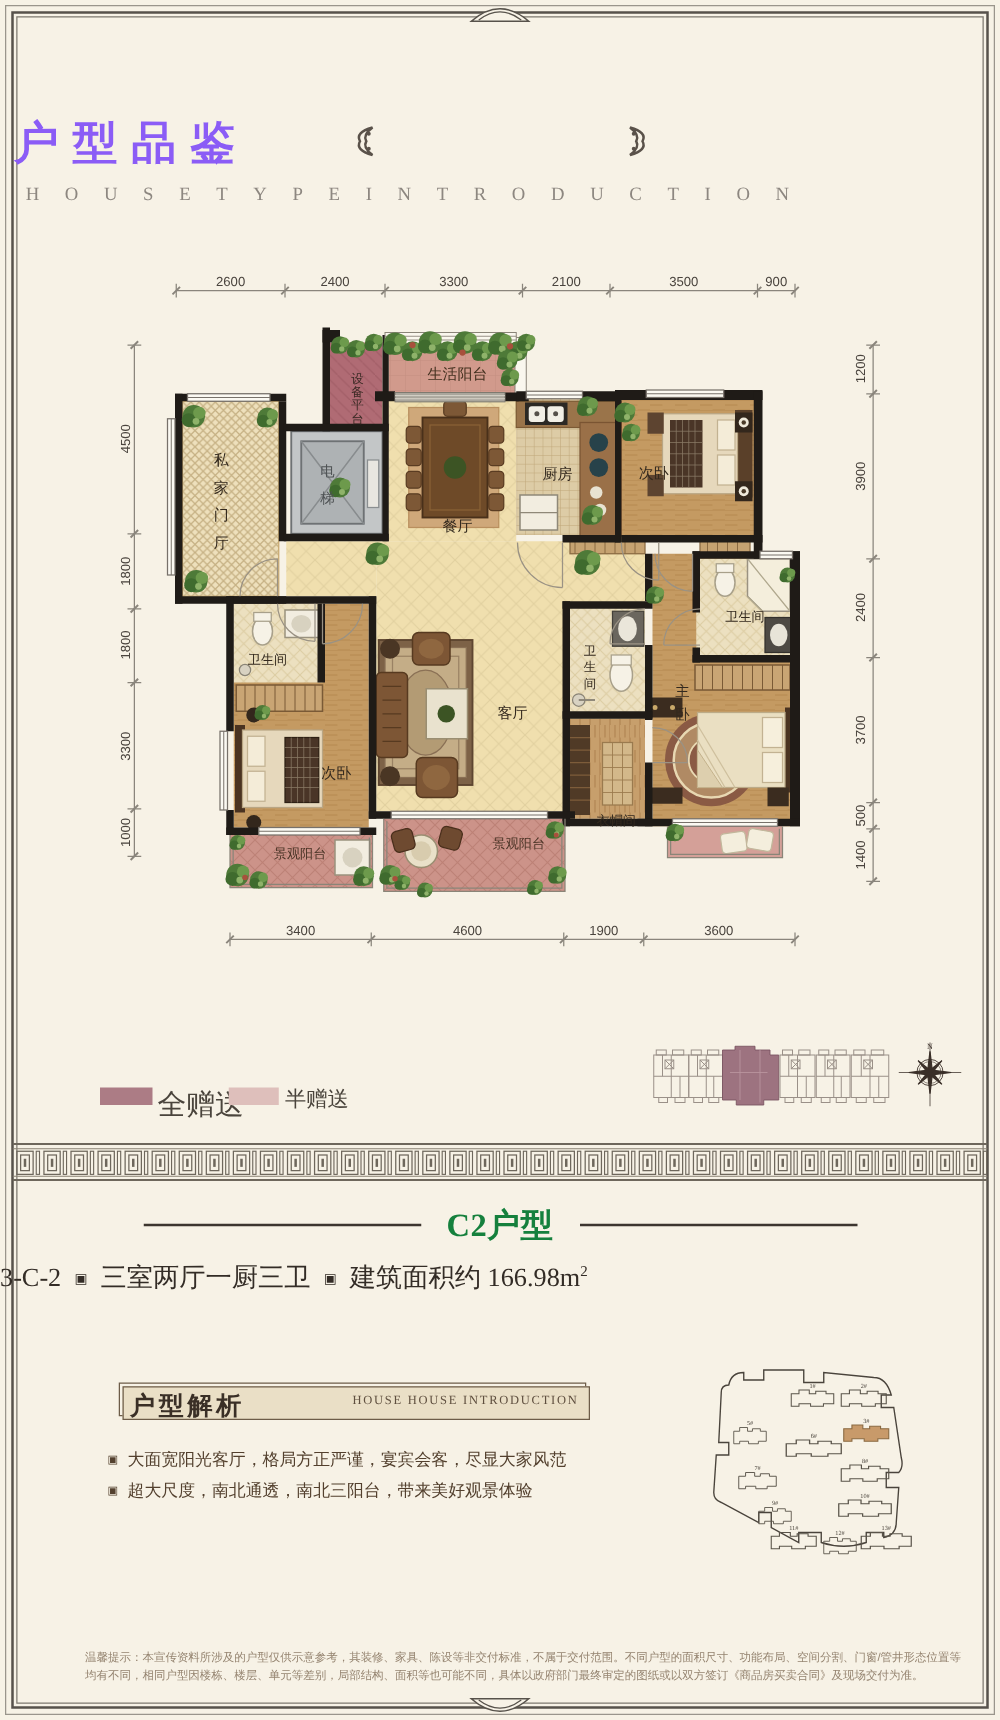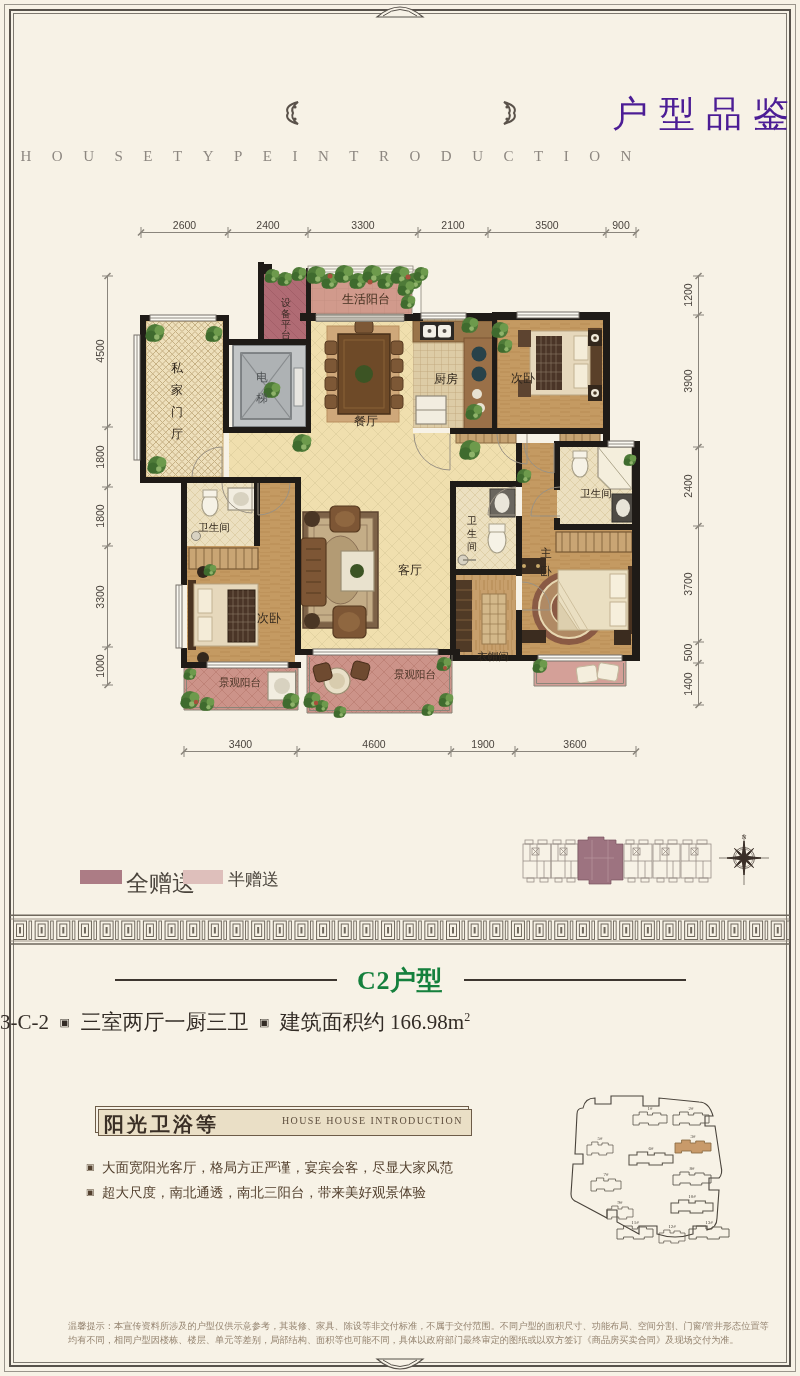--- a/index.html
+++ b/index.html
@@ -18,21 +18,21 @@
 <svg class="abs" style="left:375px;top:5px;" width="50" height="14" viewBox="0 0 50 14">
 <path d="M2 12 Q25 -8 48 12 Z" fill="#f7f2e6" stroke="#57524b" stroke-width="1.2"></path>
 <path d="M8 11 Q25 -2 42 11" fill="none" stroke="#57524b" stroke-width="1"></path>
 </svg>
 
 <svg class="abs" style="left:375px;top:1357px;" width="50" height="14" viewBox="0 0 50 14">
 <path d="M2 2 Q25 22 48 2 Z" fill="#f7f2e6" stroke="#57524b" stroke-width="1.2"></path>
 <path d="M8 3 Q25 16 42 3" fill="none" stroke="#57524b" stroke-width="1"></path>
 </svg>
 
-<div class="abs" style="left:0;top:90px;width:800px;text-align:right;font-family:'Liberation Serif',serif;font-size:36px;font-weight:normal;color:#4c1d95;letter-spacing:11px;text-indent:11px;">户型品鉴</div>
+<div class="abs" style="left:0;top:90px;width:800px;text-align:left;font-family:'Liberation Serif',serif;font-size:36px;font-weight:bold;color:#8b5cf6;letter-spacing:11px;text-indent:11px;">户型品鉴</div>
 
 <svg class="abs" style="left:280px;top:100px;" width="22" height="26" viewBox="0 0 22 26">
 <path d="M18 2 Q4 6 8 13 Q4 20 18 24 Q10 18 13 13 Q10 8 18 2 Z" fill="none" stroke="#5a524a" stroke-width="2"></path>
     <circle cx="15" cy="7" r="1.6" fill="#5a524a"></circle>
     <circle cx="15" cy="19" r="1.6" fill="#5a524a"></circle>
 </svg>
 
 <svg class="abs" style="left:500px;top:100px;" width="22" height="26" viewBox="0 0 22 26">
 <path d="M4 2 Q18 6 14 13 Q18 20 4 24 Q12 18 9 13 Q12 8 4 2 Z" fill="none" stroke="#5a524a" stroke-width="2"></path>
     <circle cx="7" cy="7" r="1.6" fill="#5a524a"></circle>
@@ -1048,21 +1048,21 @@
 
 <div class="abs" style="left:464px;top:979px;width:222px;height:2px;background:#3d362f;"></div>
 
 <div class="abs" style="left:0;top:963px;width:800px;text-align:center;font-family:'Liberation Serif',serif;font-size:26px;font-weight:bold;color:#15803d;letter-spacing:0.5px;">C2户型</div>
 
 <div class="abs" style="left:0;top:1008px;width:731px;text-align:left;font-family:'Liberation Serif',serif;font-size:21px;color:#332c26;">3-C-2&nbsp;&nbsp;<span style="font-size:11px;vertical-align:3px;">▣</span>&nbsp;&nbsp;三室两厅一厨三卫&nbsp;&nbsp;<span style="font-size:11px;vertical-align:3px;">▣</span>&nbsp;&nbsp;建筑面积约 166.98m<span style="font-size:12px;vertical-align:8px;">2</span></div>
 
 <div class="abs" style="left:95px;top:1106px;width:372px;height:25px;border:1px solid #6d5c48;"></div>
 <div class="abs" style="left:98px;top:1109px;width:372px;height:25px;border:1px solid #6d5c48;background:#eadfc6;"></div>
 
-<div class="abs" style="left:104px;top:1111px;font-family:'Liberation Serif',serif;font-size:20px;font-weight:bold;color:#3a2f26;letter-spacing:3px;">阳光卫浴等</div>
+<div class="abs" style="left:104px;top:1111px;font-family:'Liberation Serif',serif;font-size:20px;font-weight:bold;color:#3a2f26;letter-spacing:3px;">户型解析</div>
 
 <div class="abs" style="left:282px;top:1115px;font-size:10px;color:#5f4f3f;letter-spacing:1.4px;font-family:'Liberation Serif',serif;">HOUSE HOUSE INTRODUCTION</div>
 
 <div class="abs" style="left:86px;top:1155px;font-size:13.5px;color:#53402e;line-height:24.3px;">
 <div><span style="font-size:9px;vertical-align:2px;">▣</span>&nbsp;&nbsp;大面宽阳光客厅，格局方正严谨，宴宾会客，尽显大家风范</div>
 <div><span style="font-size:9px;vertical-align:2px;">▣</span>&nbsp;&nbsp;超大尺度，南北通透，南北三阳台，带来美好观景体验</div>
 </div>
 
 <svg id="siteplan" class="abs" style="left:555px;top:1090px;" width="180" height="175" viewBox="0 0 180 175">
     <path d="M28 18 Q22 18 22 24 L20 64 L28 64 L28 74 L18 74 L16 104 Q16 110 22 112 L52 128 L52 120 L62 120 L62 132 L84 144 L84 136 L102 136 L102 144 Q120 150 138 144 L138 136 L152 136 L152 140 Q162 138 162 128 L164 100 L154 100 L154 88 L164 88 Q168 84 166 76 L160 36 L150 36 L150 26 L158 26 Q154 12 144 12 L104 8 L104 16 L88 16 L88 6 L56 6 L56 14 L40 14 L40 8 Q30 8 28 18 Z" fill="none" stroke="#4a443c" stroke-width="1.1"></path>

